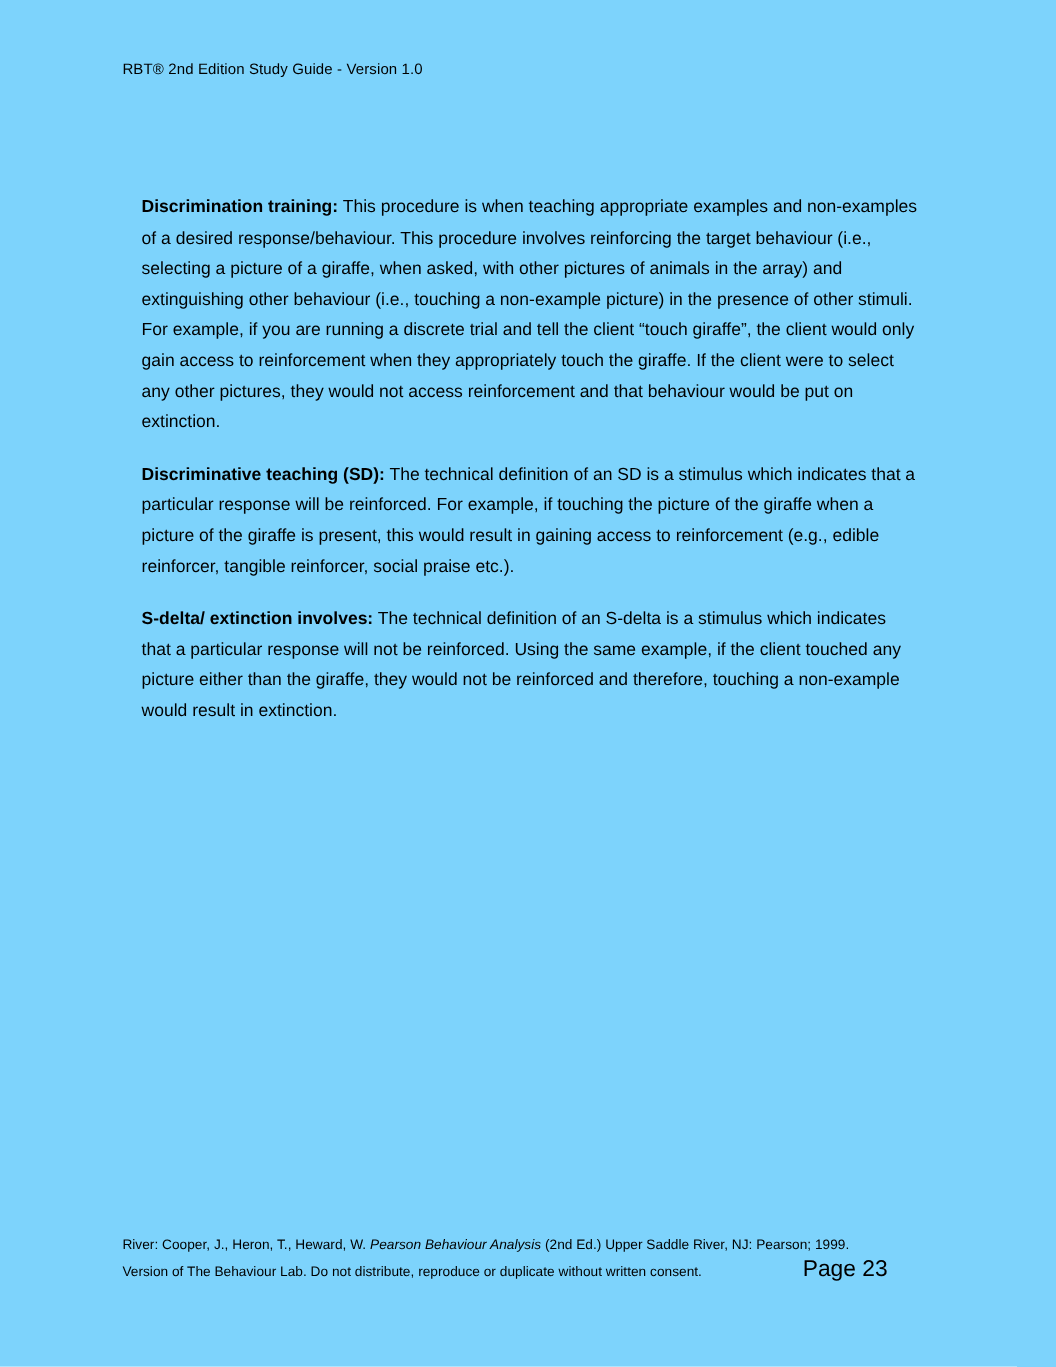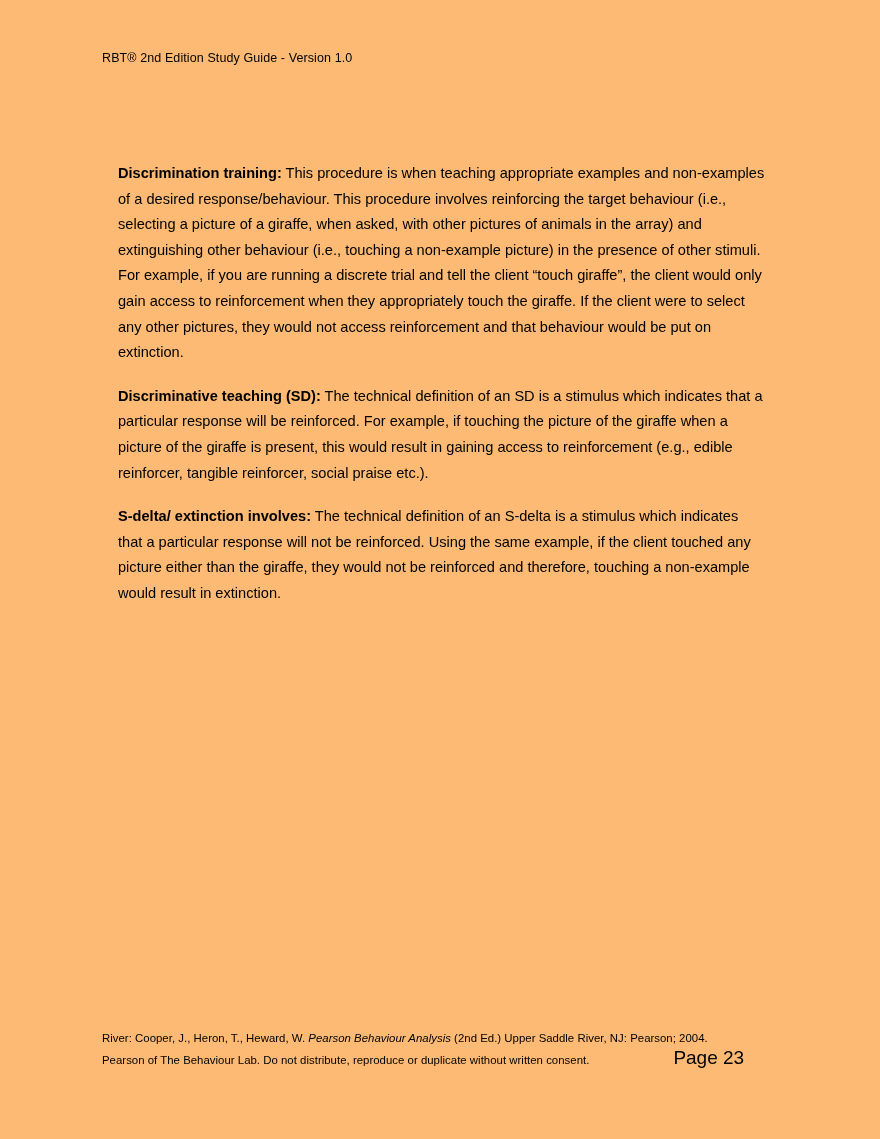--- a/index.html
+++ b/index.html
@@ -8,21 +8,21 @@
     background: #ffffff;
   }
   body {
     font-family: "Liberation Sans", sans-serif;
     color: #000000;
   }
   .page {
     position: relative;
     width: 880px;
     height: 1139px;
-    background: #fdba74;
+    background: #7dd3fc;
     overflow: hidden;
     box-sizing: border-box;
   }
 
   
   .doc-header {
     position: absolute;
     left: 102px;
     top: 50px;
     font-size: 12.5px;
@@ -112,21 +112,21 @@
       <span class="lead">Discriminative teaching (SD):</span><span> The technical definition of an SD is a stimulus which indicates that a particular response will be reinforced. For example, if touching the picture of the giraffe when a picture of the giraffe is present, this would result in gaining access to reinforcement (e.g., edible reinforcer, tangible reinforcer, social praise etc.).</span>
     </p>
 
     <p class="para">
       <span class="lead">S-delta/ extinction involves:</span><span> The technical definition of an S-delta is a stimulus which indicates that a particular response will not be reinforced. Using the same example, if the client touched any picture either than the giraffe, they would not be reinforced and therefore, touching a non-example would result in extinction.</span>
     </p>
 
   </div>
 
   <div class="footer">
-    <div class="footer-line"><span>River: Cooper, J., Heron, T., Heward, W. </span><span class="ital">Pearson Behaviour Analysis</span><span> (2nd Ed.) Upper Saddle River, NJ: Pearson; 2004.</span></div>
+    <div class="footer-line"><span>River: Cooper, J., Heron, T., Heward, W. </span><span class="ital">Pearson Behaviour Analysis</span><span> (2nd Ed.) Upper Saddle River, NJ: Pearson; 1999.</span></div>
 
     <div class="footer-row">
-      <div class="footer-line">Pearson of The Behaviour Lab. Do not distribute, reproduce or duplicate without written consent.</div>
+      <div class="footer-line">Version of The Behaviour Lab. Do not distribute, reproduce or duplicate without written consent.</div>
       <div class="page-number">Page 23</div>
     </div>
   </div>
 
 </div>
 
 </body></html>

